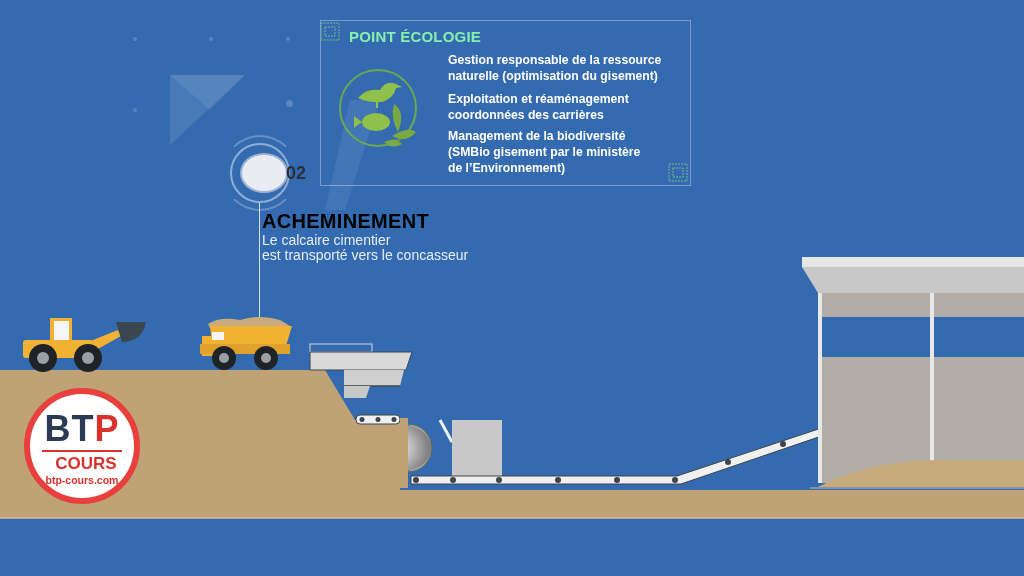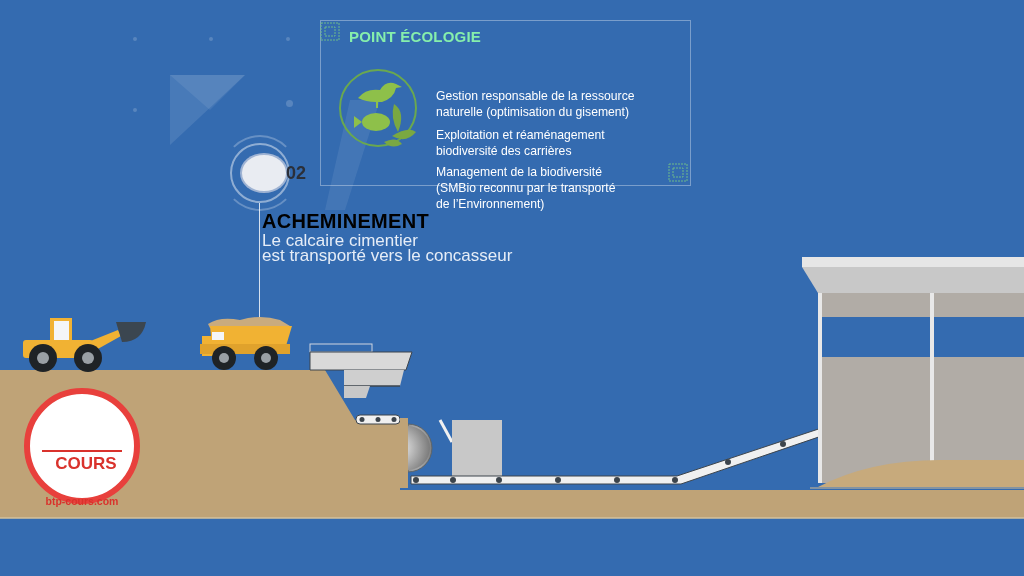--- a/index.html
+++ b/index.html
@@ -2,31 +2,31 @@
 <html><head>
 <meta charset="utf-8">
 <style>
   * { margin:0; padding:0; box-sizing:border-box; }
   html, body { width:1024px; height:576px; overflow:hidden; }
   body { background:#346bb0; font-family:"Liberation Sans", sans-serif; position:relative; }
   .abs { position:absolute; }
   .dot { position:absolute; width:4px; height:4px; border-radius:50%; background:rgba(255,255,255,0.18); }
   .eco-box { left:320px; top:20px; width:371px; height:166px; border:1px solid rgba(255,255,255,0.35); }
   .eco-title { left:349px; top:28px; color:#86efac; font-weight:bold; font-size:15px; letter-spacing:0.2px; }
-  .eco-item { position:absolute; left:436px; color:#fff; font-weight:normal; font-size:12.2px; line-height:16px; white-space:pre-line;margin-top:36px; }
+  .eco-item { position:absolute; left:448px; color:#fff; font-weight:bold; font-size:12.2px; line-height:16px; white-space:pre-line; }
   .step-title { left:262px; top:210px; color:#000000; font-weight:bold; font-size:20px; letter-spacing:0.3px; }
-  .step-desc { left:262px; top:233px; color:#e6edf7; font-size:17px; line-height:15px; white-space:pre-line; }
+  .step-desc { left:262px; top:233px; color:#e6edf7; font-size:14px; line-height:15px; white-space:pre-line; }
   .step-num { left:242px; top:155px; width:36px; height:36px; border-radius:50%; background:#e9ecf2; color:#2b2f38; font-weight:bold; font-size:18px; text-align:center; line-height:36px; box-shadow:0 0 0 2px #9fb3d3;padding-left:44px; }
   .ring { border-radius:50%; border:2px solid rgba(255,255,255,0.55); }
   .logo-circle { left:24px; top:388px; width:116px; height:116px; border-radius:50%; background:#fff; border:6px solid #e8403c; }
   .logo-btp { position:absolute; left:0; right:0; top:14px; text-align:center; font-weight:bold; font-size:36px; color:#2d3a55; letter-spacing:1px; }
   .logo-btp .p { color:#d9322c; }
   .logo-line { position:absolute; left:12px; right:12px; top:56px; height:2px; background:#d9322c; }
   .logo-cours { position:absolute; left:8px; right:0; top:60px; text-align:center; font-weight:bold; font-size:17px; color:#d9322c; }
-  .logo-url { position:absolute; left:0; right:0; top:80px; text-align:center; font-weight:bold; font-size:10.5px; color:#d9322c;margin-top:21px; }
+  .logo-url { position:absolute; left:0; right:0; top:80px; text-align:center; font-weight:bold; font-size:10.5px; color:#d9322c; }
 </style>
 </head>
 <body>
 
 <div class="dot" style="left:133px;top:37px"></div>
 <div class="dot" style="left:209px;top:37px"></div>
 <div class="dot" style="left:286px;top:37px"></div>
 <div class="dot" style="left:133px;top:108px"></div>
 <div class="dot" style="left:286px;top:100px;width:7px;height:7px"></div>
 
@@ -53,23 +53,23 @@
   <ellipse cx="40" cy="56" rx="14" ry="9" fill="#8ec04a"></ellipse>
   <polygon points="26,56 18,50 18,62" fill="#8ec04a"></polygon>
   <path d="M58 38 Q70 46 62 66 Q54 52 58 38 Z" fill="#7aa842"></path>
   <path d="M56 70 Q72 60 80 66 Q70 78 56 70 Z" fill="#7aa842"></path>
   <path d="M48 76 Q60 70 66 78 Q56 84 48 76 Z" fill="#7aa842"></path>
 </svg>
 
 <div class="eco-item" style="top:52px">Gestion responsable de la ressource
 naturelle (optimisation du gisement)</div>
 <div class="eco-item" style="top:91px">Exploitation et réaménagement
-biodiversité des carrières</div>
+coordonnées des carrières</div>
 <div class="eco-item" style="top:128px">Management de la biodiversité
-(SMBio reconnu par le transporté
+(SMBio gisement par le ministère
 de l’Environnement)</div>
 
 <div class="abs ring" style="left:222px;top:135px;width:76px;height:76px;border-color:rgba(255,255,255,0.25);border-left-color:transparent;border-right-color:transparent"></div>
 <div class="abs ring" style="left:230px;top:143px;width:60px;height:60px;border-color:rgba(255,255,255,0.45)"></div>
 <div class="abs step-num">02</div>
 <div class="abs" style="left:259px;top:203px;width:1px;height:117px;background:rgba(255,255,255,0.8)"></div>
 <div class="abs step-title">ACHEMINEMENT</div>
 <div class="abs step-desc">Le calcaire cimentier
 est transporté vers le concasseur</div>
 
@@ -154,16 +154,17 @@
   <rect x="2" y="2" width="222" height="10" fill="#e6e6e6"></rect>
   <polygon points="2,12 224,12 224,38 18,38" fill="#c8c8c8"></polygon>
   <rect x="18" y="38" width="206" height="190" fill="#b1aca6"></rect>
   <rect x="22" y="62" width="202" height="40" fill="#346bb0"></rect>
   <rect x="18" y="38" width="4" height="190" fill="#e8e8e8"></rect>
   <rect x="130" y="38" width="4" height="180" fill="#e8e8e8"></rect>
   <path d="M18 232 Q70 205 140 205 L224 205 L224 232 Z" fill="#c7aa7c"></path>
 </svg>
 
 <div class="abs logo-circle">
+  <div class="logo-btp"><span>B</span><span>T</span><span class="p">P</span></div>
   <div class="logo-line"></div>
   <div class="logo-cours">COURS</div>
   <div class="logo-url">btp-cours.com</div>
 </div>
 
 </body></html>

